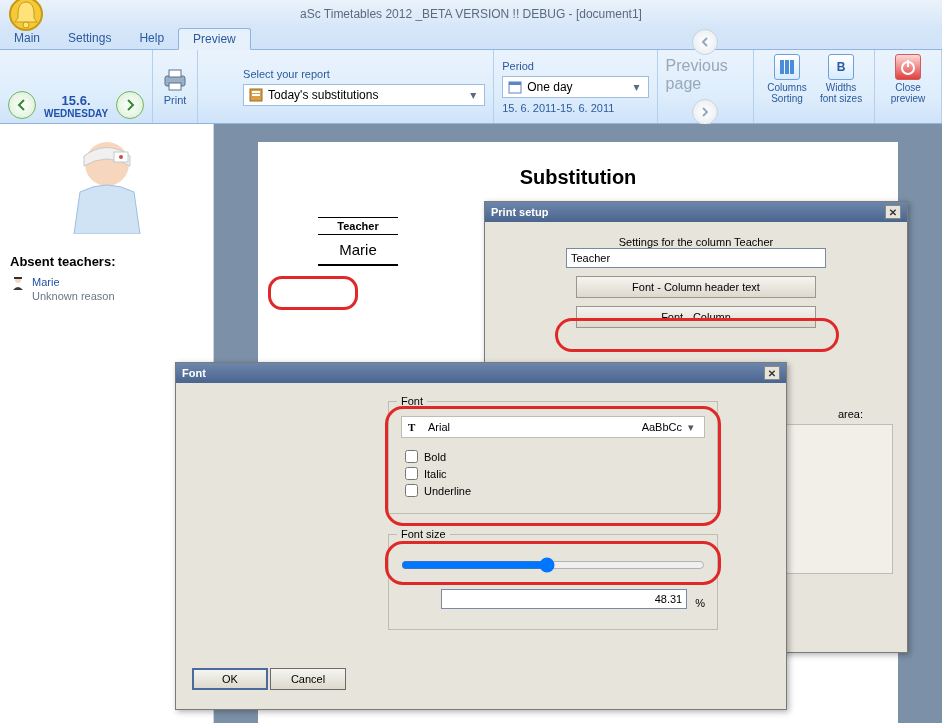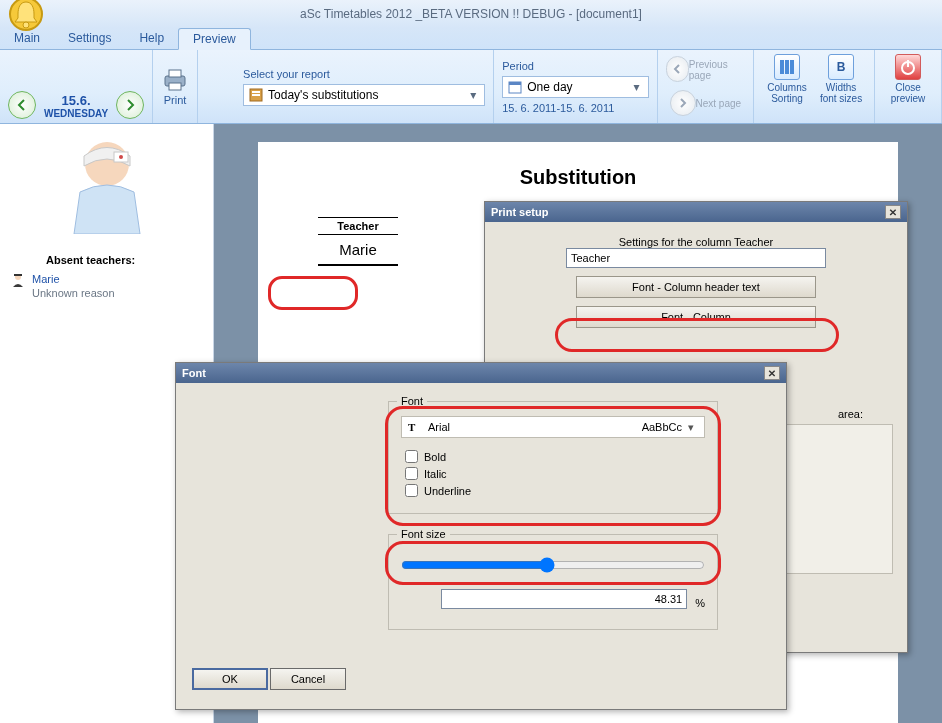--- a/index.html
+++ b/index.html
@@ -30,33 +30,33 @@
 .reportgrp { width: 270px; margin-left: 37px; }
 .reportgrp .lbl { font-size: 11px; color: #2b5a9c; margin-bottom: 4px; }
 .combo { display: flex; align-items: center; background: #fff; border: 1px solid #9fbde0; height: 22px; padding: 0 4px; font-size: 12px; }
 .combo .ic { width: 16px; height: 16px; margin-right: 4px; }
 .combo .txt { flex: 1; }
 .combo .arrow { width: 10px; color: #5a6b80; }
 .periodgrp { width: 170px; }
 .periodgrp .lbl { font-size: 11px; color: #2b5a9c; margin-bottom: 4px; }
 .periodgrp .range { font-size: 11px; color: #2b5a9c; margin-top: 4px; }
 .pagegrp { flex-direction: row; align-items: center; gap: 6px; width: 100px; }
-.pagebtn { display: flex; align-items: center; font-size: 10px; color: #9aa7b8; }
+.pagebtn { display: flex; flex-direction: column; align-items: center; font-size: 16px; color: #9aa7b8; }
 .pagebtn .circ { width: 26px; height: 26px; border-radius: 13px; background: radial-gradient(#fff,#e5eaef); border: 1px solid #c8d2dd; display: flex; align-items: center; justify-content: center; margin-bottom: 2px; }
 .tbtn { display: flex; flex-direction: column; align-items: center; font-size: 10px; color: #2b5a9c; width: 50px; text-align: center; line-height: 1.1; cursor: pointer; }
 .tbtn .ic { width: 26px; height: 26px; margin-bottom: 2px; border: 1px solid #6ea0dc; border-radius: 3px; background: linear-gradient(#fff,#d8ebff); display: flex; align-items: center; justify-content: center; }
 .closegrp { }
 .closebtn .ic { border-color: #d25b5b; background: linear-gradient(#ffd8d8,#e04040); color: #fff; }
 .closebtn { color: #2b5a9c; }
 
 
 .workspace { position: absolute; top: 124px; left: 0; right: 0; bottom: 0; display: flex; }
 .leftpane { width: 214px; background: #fff; border-right: 1px solid #c9d6e6; padding: 10px 0; }
 .avatar { display: block; margin: 0 auto 18px; }
-.absent-h { font-size: 11px; font-weight: bold; padding: 2px 10px; margin-left: 36px; }
+.absent-h { font-size: 13px; font-weight: bold; padding: 2px 10px; }
 .absent-row { padding: 4px 10px; display: flex; gap: 6px; align-items: flex-start; }
 .absent-row .ic { width: 16px; height: 16px; }
 .absent-row .info { font-size: 11px; line-height: 1.3; }
 .absent-row .name { color: #1f52a8; }
 .absent-row .reason { color: #6b7785; }
 
 .canvas { flex: 1; background: #7c91a7; padding: 18px; position: relative; overflow: hidden; }
 .paper { background: #fff; margin: 0 auto; width: 640px; min-height: 800px; padding: 24px 40px; position: relative; }
 .paper h1 { text-align: center; font-size: 20px; margin-bottom: 28px; }
 .paper .thead { font-size: 11px; font-weight: bold; border-bottom: 1px solid #000; padding: 2px 0; width: 80px; text-align: center; }

